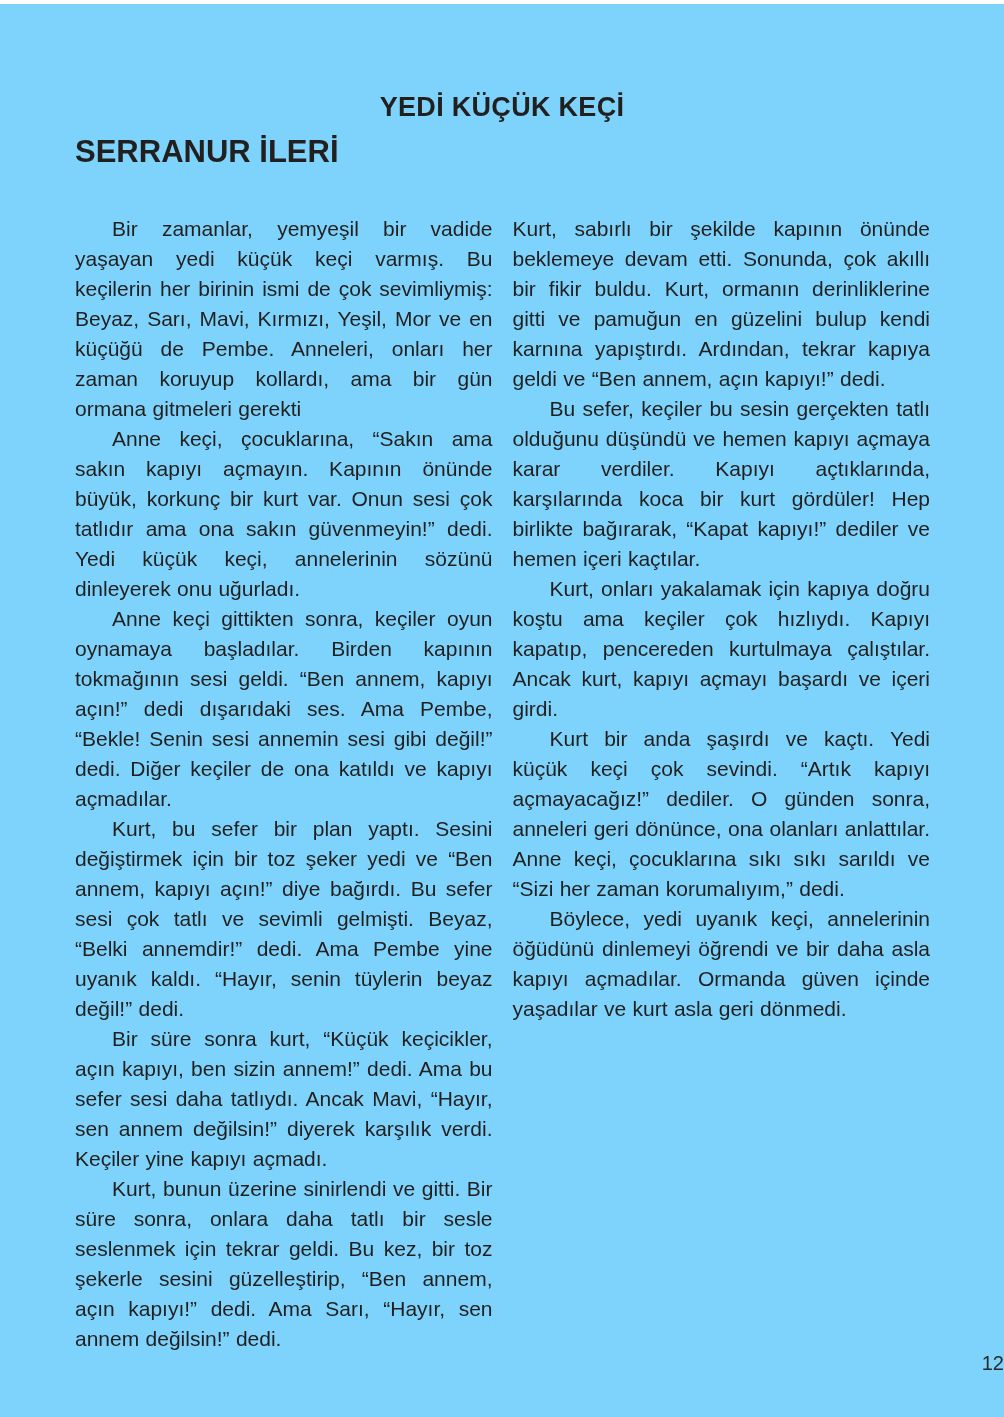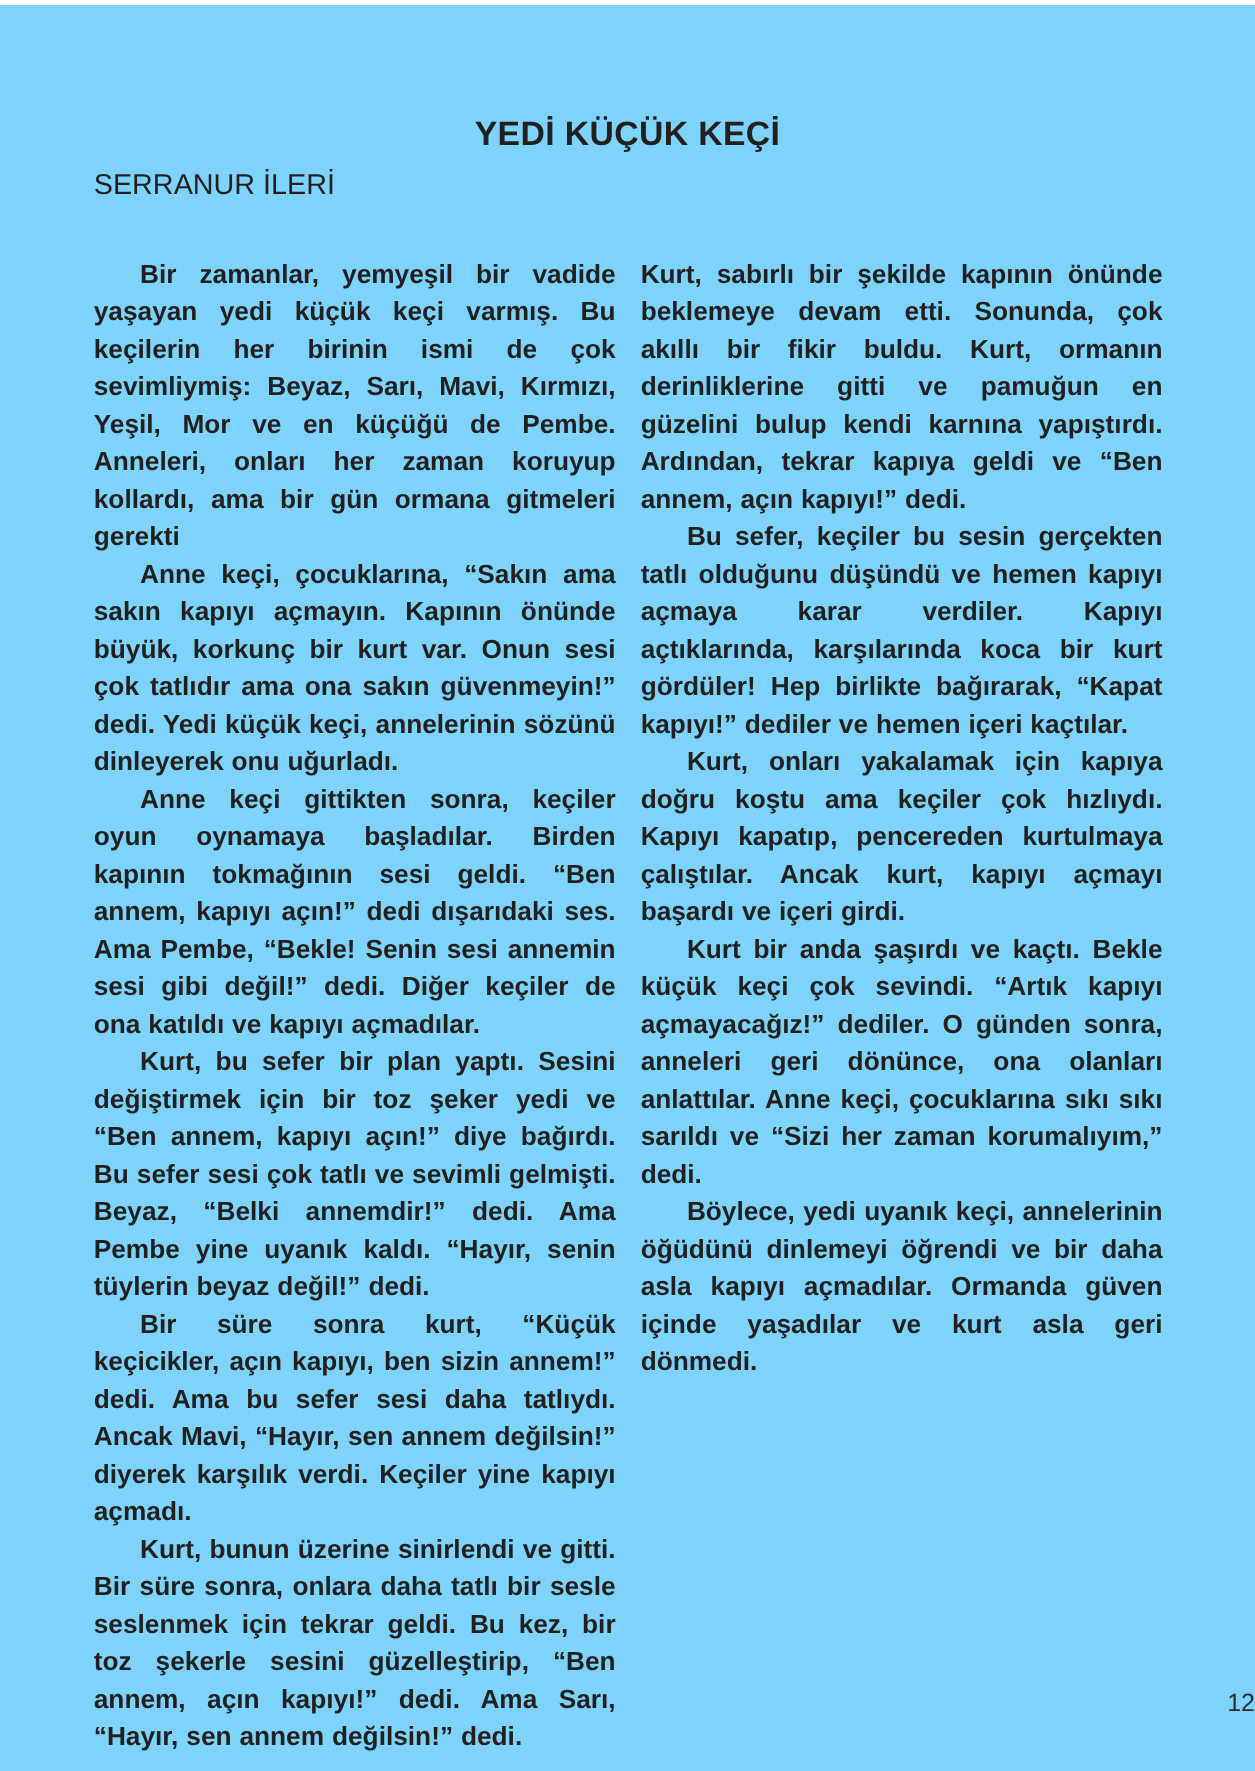--- a/index.html
+++ b/index.html
@@ -16,39 +16,38 @@
   }
   .title {
     margin-top: 88px;
     text-align: center;
     font-size: 27px;
     font-weight: 700;
     letter-spacing: 0.3px;
   }
   .author {
     margin: 11px 0 0 75px;
-    font-size: 23px;
-    font-weight: 400;
+    font-size: 31px;
+    font-weight: 700;
   }
   .columns {
     display: flex;
     gap: 20px;
     padding: 0 74px 0 75px;
     margin-top: 44px;
   }
   .col { flex: 1 1 0; min-width: 0; }
   p.para {
     font-size: 21px;
     line-height: 30px;
     text-align: justify;
     text-indent: 37px;
     hyphens: auto;
     -webkit-hyphens: auto;
     word-spacing: 0.5px;
-    font-weight: bold;
   }
   p.para.noindent { text-indent: 0; }
   .page-number {
     position: absolute;
     left: 0;
     right: 0;
     top: 1348px;
     text-align: right;
     font-size: 20px;
     color: #2a2a2a;
@@ -72,21 +71,21 @@
       <p class="para">Anne keçi gittikten sonra, keçiler oyun oynamaya başladılar. Birden kapının tokmağının sesi geldi. “Ben annem, kapıyı açın!” dedi dışarıdaki ses. Ama Pembe, “Bekle! Senin sesi annemin sesi gibi değil!” dedi. Diğer keçiler de ona katıldı ve kapıyı açmadılar.</p>
       <p class="para">Kurt, bu sefer bir plan yaptı. Sesini değiştirmek için bir toz şeker yedi ve “Ben annem, kapıyı açın!” diye bağırdı. Bu sefer sesi çok tatlı ve sevimli gelmişti. Beyaz, “Belki annemdir!” dedi. Ama Pembe yine uyanık kaldı. “Hayır, senin tüylerin beyaz değil!” dedi.</p>
       <p class="para">Bir süre sonra kurt, “Küçük keçicikler, açın kapıyı, ben sizin annem!” dedi. Ama bu sefer sesi daha tatlıydı. Ancak Mavi, “Hayır, sen annem değilsin!” diyerek karşılık verdi. Keçiler yine kapıyı açmadı.</p>
       <p class="para">Kurt, bunun üzerine sinirlendi ve gitti. Bir süre sonra, onlara daha tatlı bir sesle seslenmek için tekrar geldi. Bu kez, bir toz şekerle sesini güzelleştirip, “Ben annem, açın kapıyı!” dedi. Ama Sarı, “Hayır, sen annem değilsin!” dedi.</p>
     </section>
 
     <section class="col">
       <p class="para noindent">Kurt, sabırlı bir şekilde kapının önünde beklemeye devam etti. Sonunda, çok akıllı bir fikir buldu. Kurt, ormanın derinliklerine gitti ve pamuğun en güzelini bulup kendi karnına yapıştırdı. Ardından, tekrar kapıya geldi ve “Ben annem, açın kapıyı!” dedi.</p>
       <p class="para">Bu sefer, keçiler bu sesin gerçekten tatlı olduğunu düşündü ve hemen kapıyı açmaya karar verdiler. Kapıyı açtıklarında, karşılarında koca bir kurt gördüler! Hep birlikte bağırarak, “Kapat kapıyı!” dediler ve hemen içeri kaçtılar.</p>
       <p class="para">Kurt, onları yakalamak için kapıya doğru koştu ama keçiler çok hızlıydı. Kapıyı kapatıp, pencereden kurtulmaya çalıştılar. Ancak kurt, kapıyı açmayı başardı ve içeri girdi.</p>
-      <p class="para">Kurt bir anda şaşırdı ve kaçtı. Bekle küçük keçi çok sevindi. “Artık kapıyı açmayacağız!” dediler. O günden sonra, anneleri geri dönünce, ona olanları anlattılar. Anne keçi, çocuklarına sıkı sıkı sarıldı ve “Sizi her zaman korumalıyım,” dedi.</p>
+      <p class="para">Kurt bir anda şaşırdı ve kaçtı. Yedi küçük keçi çok sevindi. “Artık kapıyı açmayacağız!” dediler. O günden sonra, anneleri geri dönünce, ona olanları anlattılar. Anne keçi, çocuklarına sıkı sıkı sarıldı ve “Sizi her zaman korumalıyım,” dedi.</p>
       <p class="para">Böylece, yedi uyanık keçi, annelerinin öğüdünü dinlemeyi öğrendi ve bir daha asla kapıyı açmadılar. Ormanda güven içinde yaşadılar ve kurt asla geri dönmedi.</p>
     </section>
 
   </main>
 
   <footer>
     <div class="page-number">12</div>
   </footer>
 
 </div>

